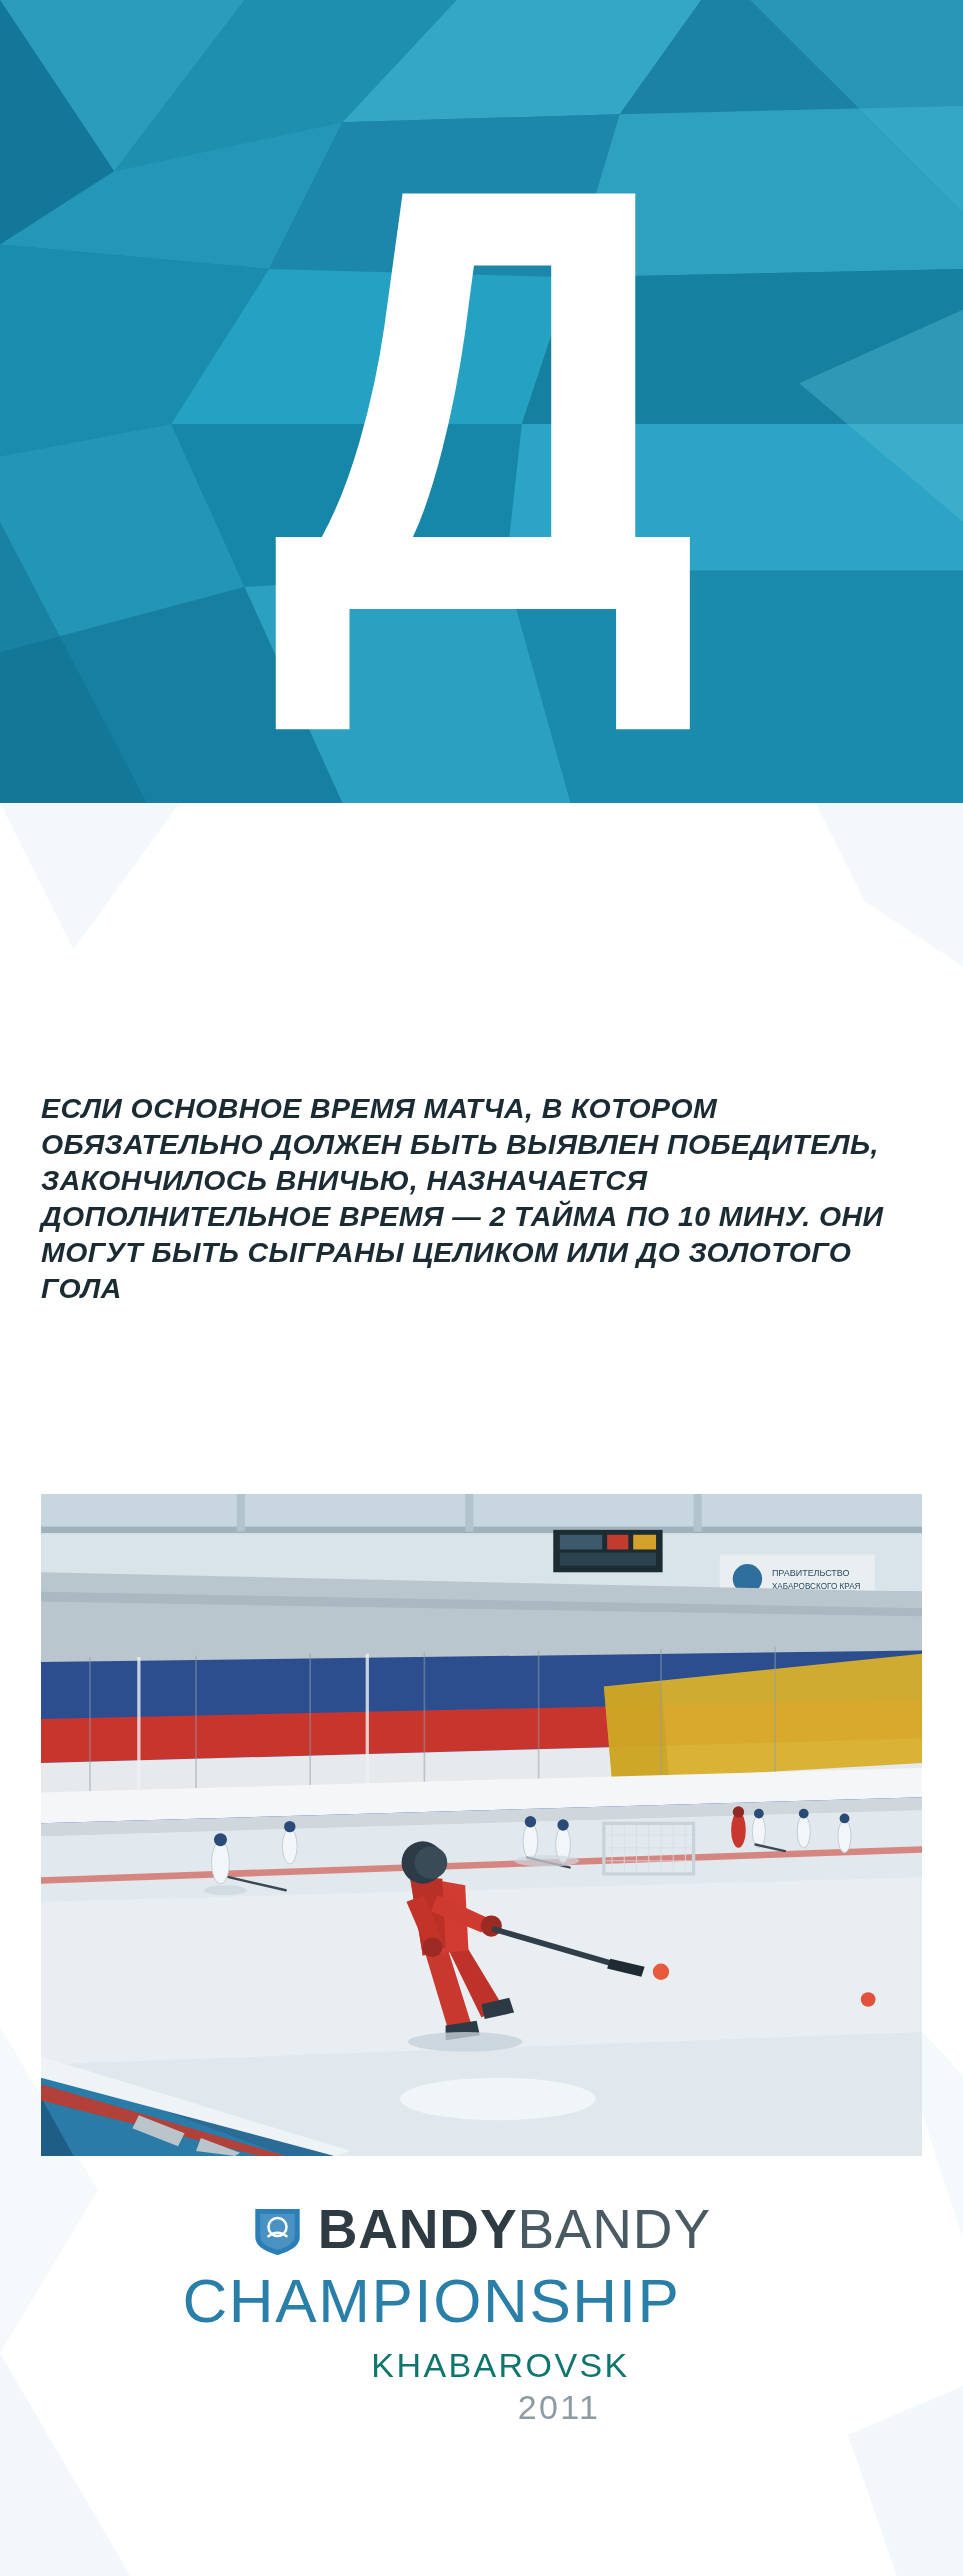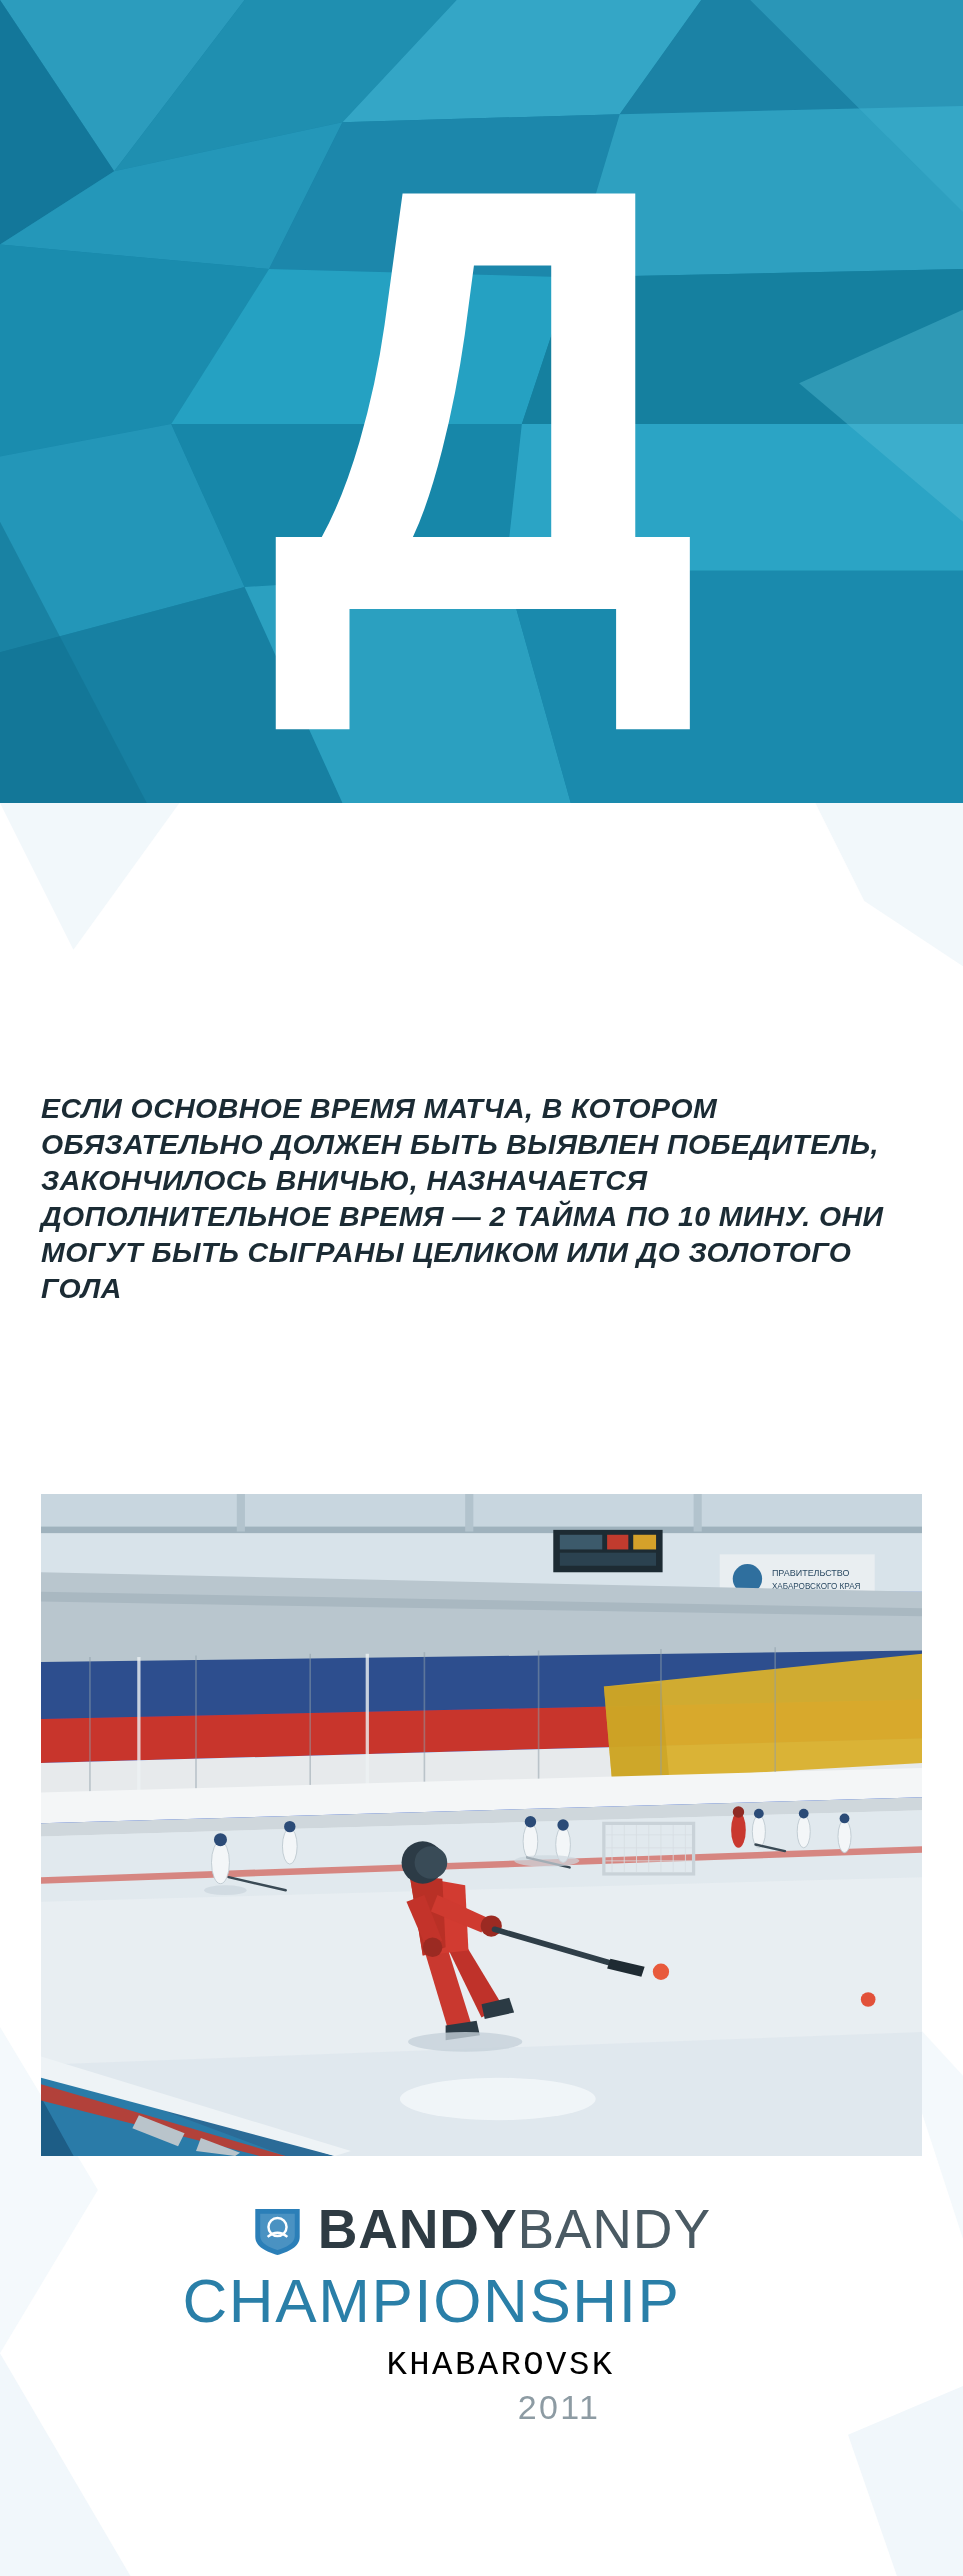--- a/index.html
+++ b/index.html
@@ -160,25 +160,25 @@
     color: #2a7fa8;
     padding-right: 100px;
     box-sizing: border-box;
   }
   .logo-city {
     position: absolute;
     left: 0;
     top: 144px;
     width: 846px;
     text-align: center;
-    font-family: Liberation Mono, monospace;
+    font-family: Liberation Sans, sans-serif;
     font-size: 34px;
     line-height: 39px;
     letter-spacing: 2.4px;
-    color: #000000;
+    color: #0f766e;
     padding-left: 155px;
     box-sizing: border-box;
   }
   .logo-year {
     position: absolute;
     left: 0;
     top: 186px;
     width: 963px;
     text-align: center;
     font-family: "Liberation Sans", sans-serif;

